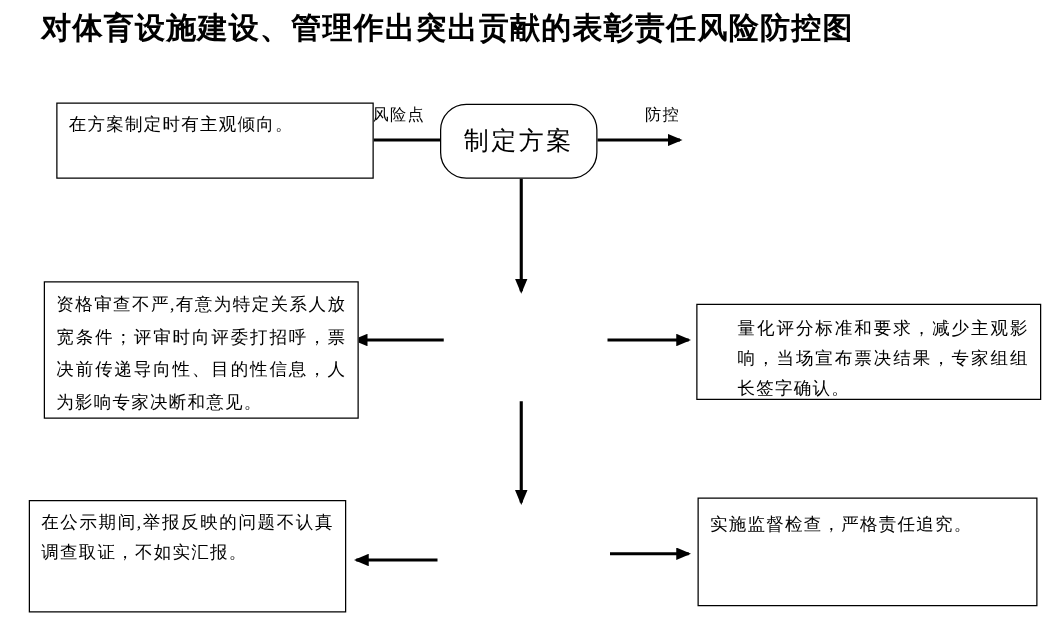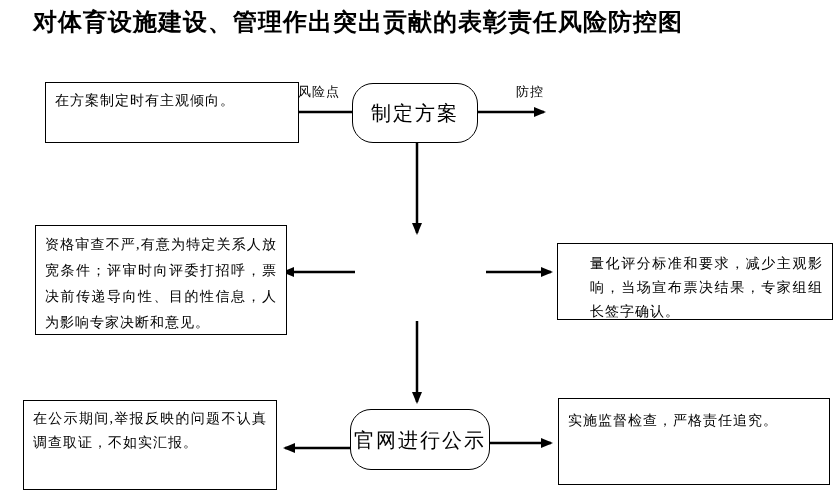--- a/index.html
+++ b/index.html
@@ -98,16 +98,15 @@
   <div class="flow-label" style="left:298px; top:83px;">风险点</div>
   <div class="flow-label" style="left:492px; top:83px;padding-left:24px;">防控</div>
 
   <div class="box textbox" style="left:23px; top:82px; width:254px; height:61px;margin-left:22px;">在方案制定时有主观倾向。</div>
   <div class="box stepbox" style="left:352px; top:83px; width:126px; height:60px;">制定方案</div>
 
   <div class="box textbox" style="left:23px; top:225px; width:252px; height:110px; line-height:26px;margin-left:12px;">资格审查不严,有意为特定关系人放宽条件；评审时向评委打招呼，票决前传递导向性、目的性信息，人为影响专家决断和意见。</div>
   <div class="box textbox" style="left:557px; top:243px; width:276px; height:77px; padding-top:8px;padding-left:32px;">量化评分标准和要求，减少主观影响，当场宣布票决结果，专家组组长签字确认。</div>
 
   <div class="box textbox" style="left:23px; top:400px; width:254px; height:90px;">在公示期间,举报反映的问题不认真调查取证，不如实汇报。</div>
-  <div class="box stepbox" style="left:350px; top:409px; width:140px; height:61px;">官网进行公示</div>
   <div class="box textbox" style="left:558px; top:398px; width:272px; height:87px; padding-top:10px;">实施监督检查，严格责任追究。</div>
 
 </div>
 
 </body></html>

